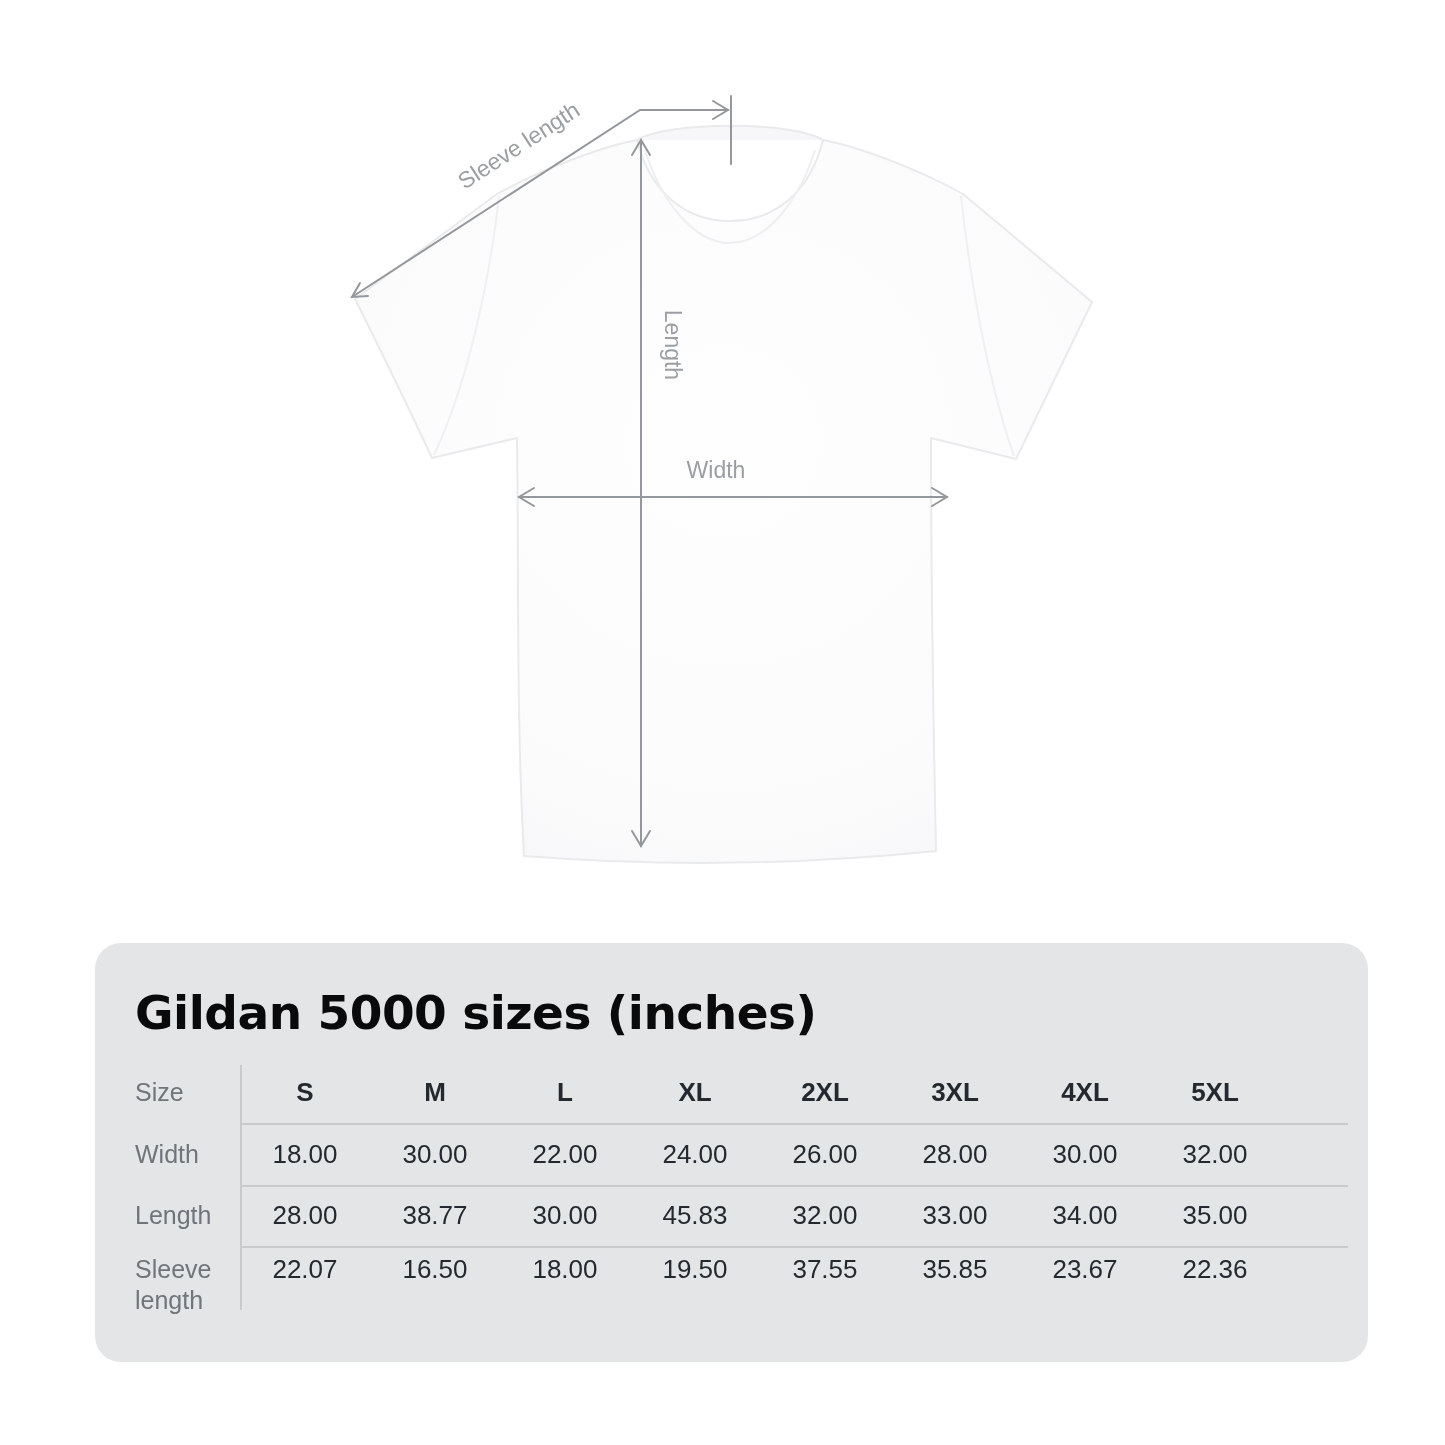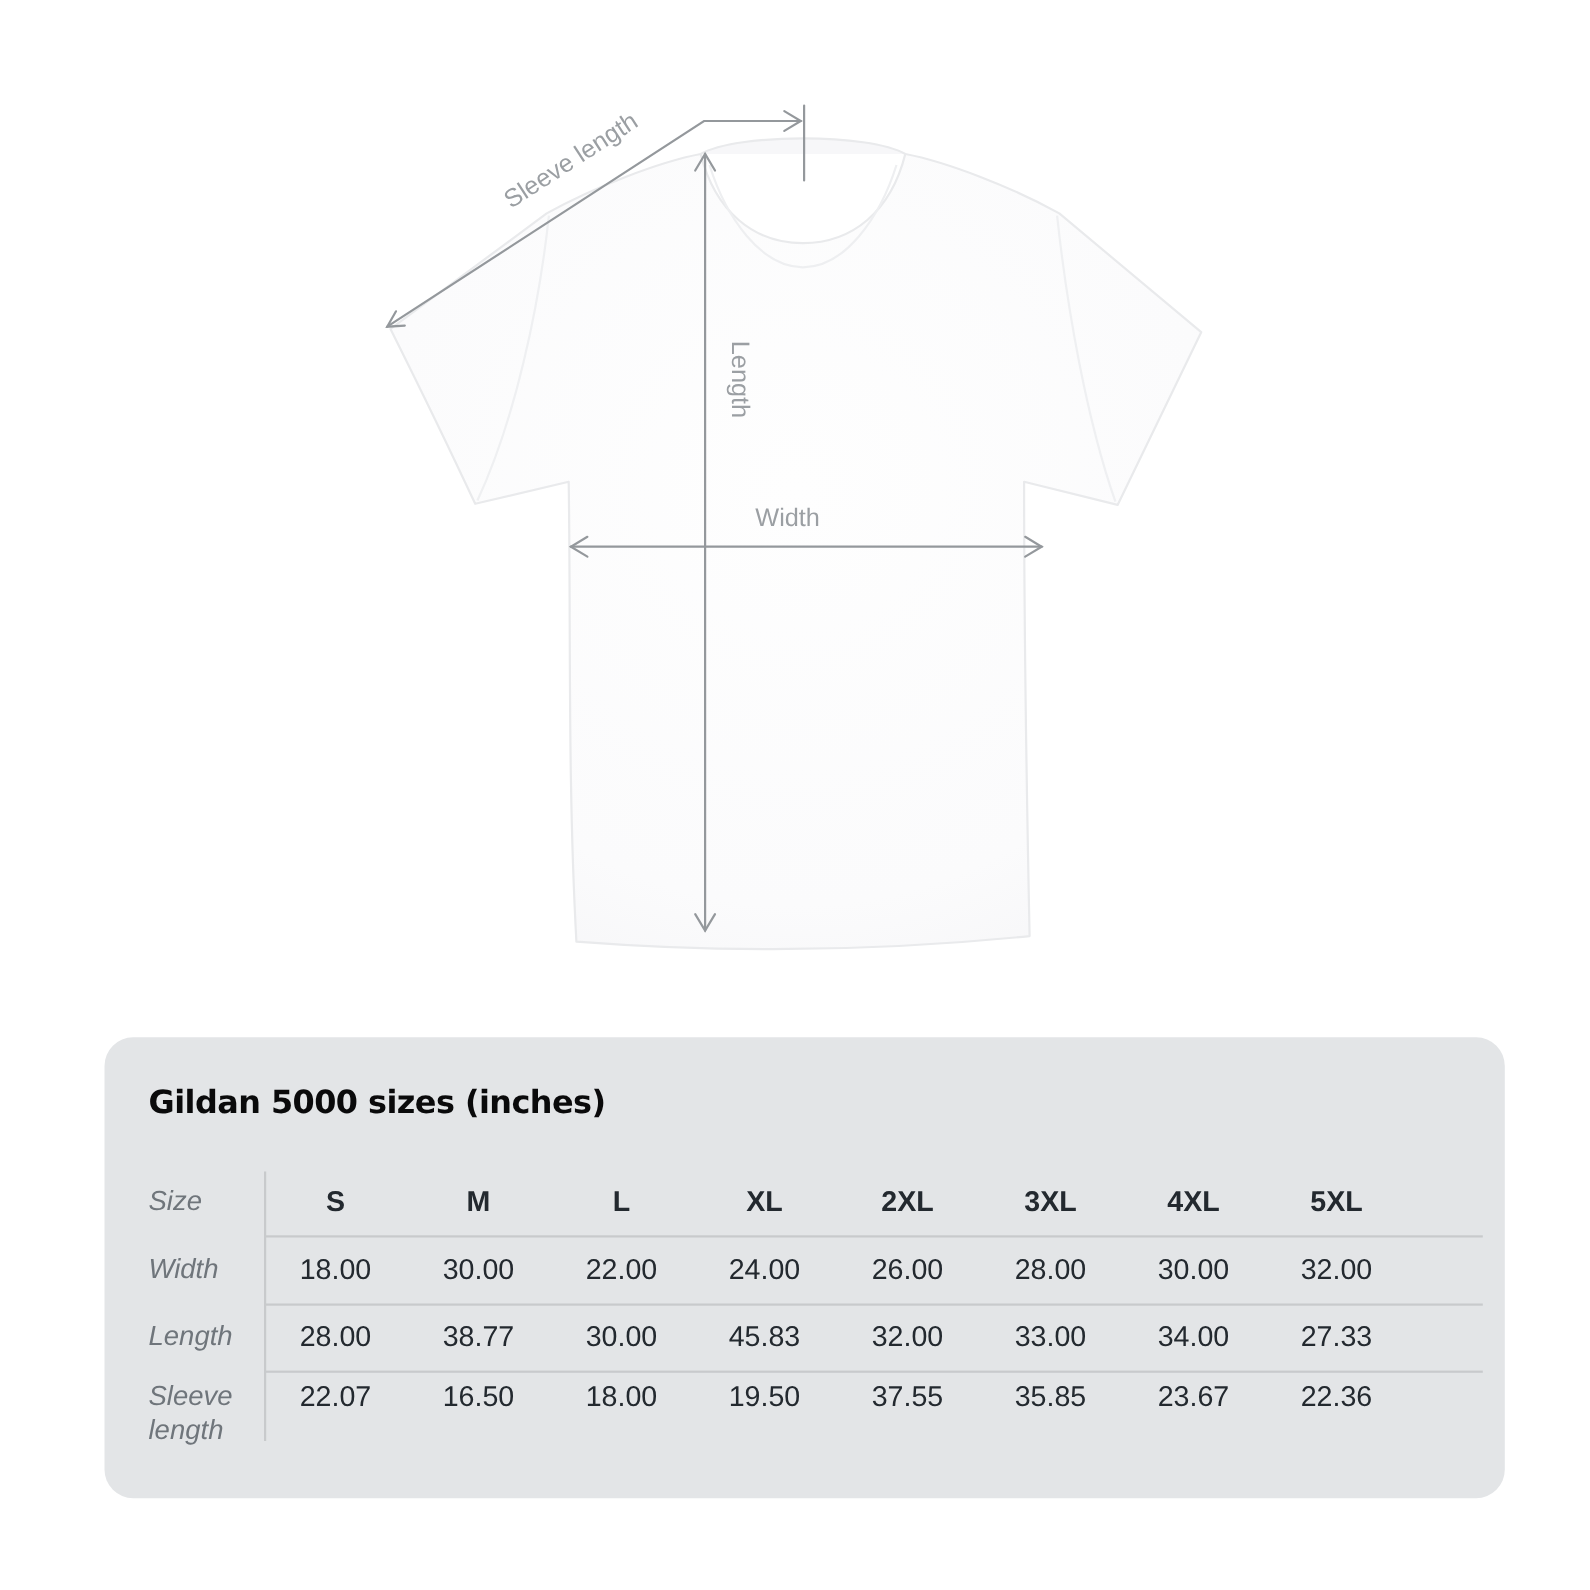--- a/index.html
+++ b/index.html
@@ -11,31 +11,31 @@
   .diagram{position:absolute;left:0;top:0;width:1445px;height:945px;}
   .diagram svg{display:block;}
   
   .panel{
     position:absolute;left:95px;top:943px;width:1273px;height:419px;
     background:#e3e5e7;border-radius:26px;
   }
   .panel-title{
     position:absolute;left:40px;top:42px;
     font-family:"DejaVu Sans",sans-serif;font-weight:bold;
-    font-size:29px;color:#0a0a0b;letter-spacing:-0.5px;
+    font-size:47px;color:#0a0a0b;letter-spacing:-0.5px;
   }
   .size-table{position:absolute;left:40px;top:118px;width:1150px;}
   .t-row{display:grid;grid-template-columns:105px repeat(8,130px);align-items:center;}
   .t-row.header{height:62px;}
   .t-row.r1{height:62px;}
   .t-row.r2{height:61px;}
   .t-row.r3{height:95px;align-items:start;}
   .t-row.r3 .cell{padding-top:8px;}
   .label-cell{
-    font-size:25px;color:#6f757b;line-height:31px;text-align:left;padding-right:18px;font-style:italic;
+    font-size:25px;color:#6f757b;line-height:31px;text-align:left;padding-right:18px;
   }
   .val-cell{font-size:26px;color:#23292f;text-align:center;}
   .header .val-cell{font-weight:bold;}
   .v-divider{
     position:absolute;left:145px;top:122px;width:2px;height:245px;background:#c8cacc;
   }
   .h-line{
     position:absolute;left:145px;width:1108px;height:2px;background:#c8cacc;
   }
   .h-line.l1{top:180px;}
@@ -147,21 +147,21 @@
 
     <div class="t-row r2">
       <div class="cell label-cell">Length</div>
       <div class="cell val-cell">28.00</div>
       <div class="cell val-cell">38.77</div>
       <div class="cell val-cell">30.00</div>
       <div class="cell val-cell">45.83</div>
       <div class="cell val-cell">32.00</div>
       <div class="cell val-cell">33.00</div>
       <div class="cell val-cell">34.00</div>
-      <div class="cell val-cell">27.33</div>
+      <div class="cell val-cell">35.00</div>
     </div>
 
     <div class="t-row r3">
       <div class="cell label-cell">Sleeve length</div>
       <div class="cell val-cell">22.07</div>
       <div class="cell val-cell">16.50</div>
       <div class="cell val-cell">18.00</div>
       <div class="cell val-cell">19.50</div>
       <div class="cell val-cell">37.55</div>
       <div class="cell val-cell">35.85</div>

